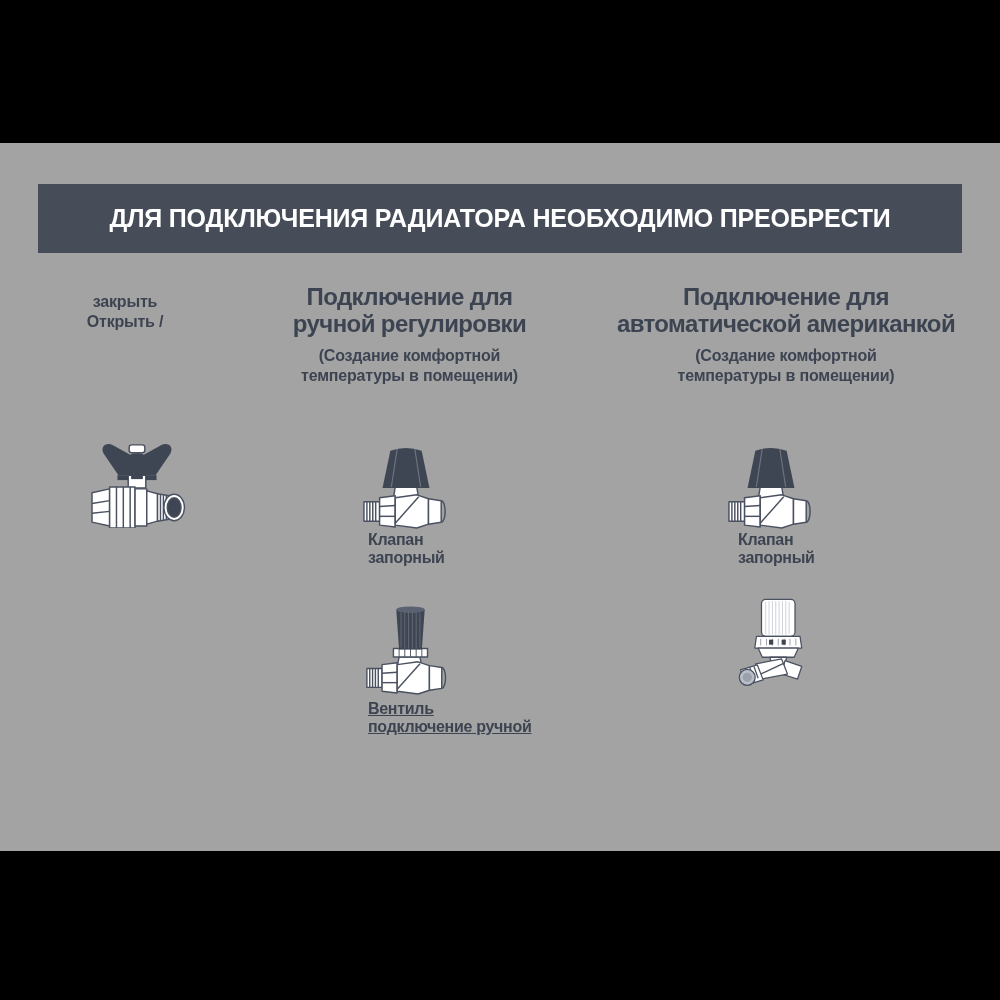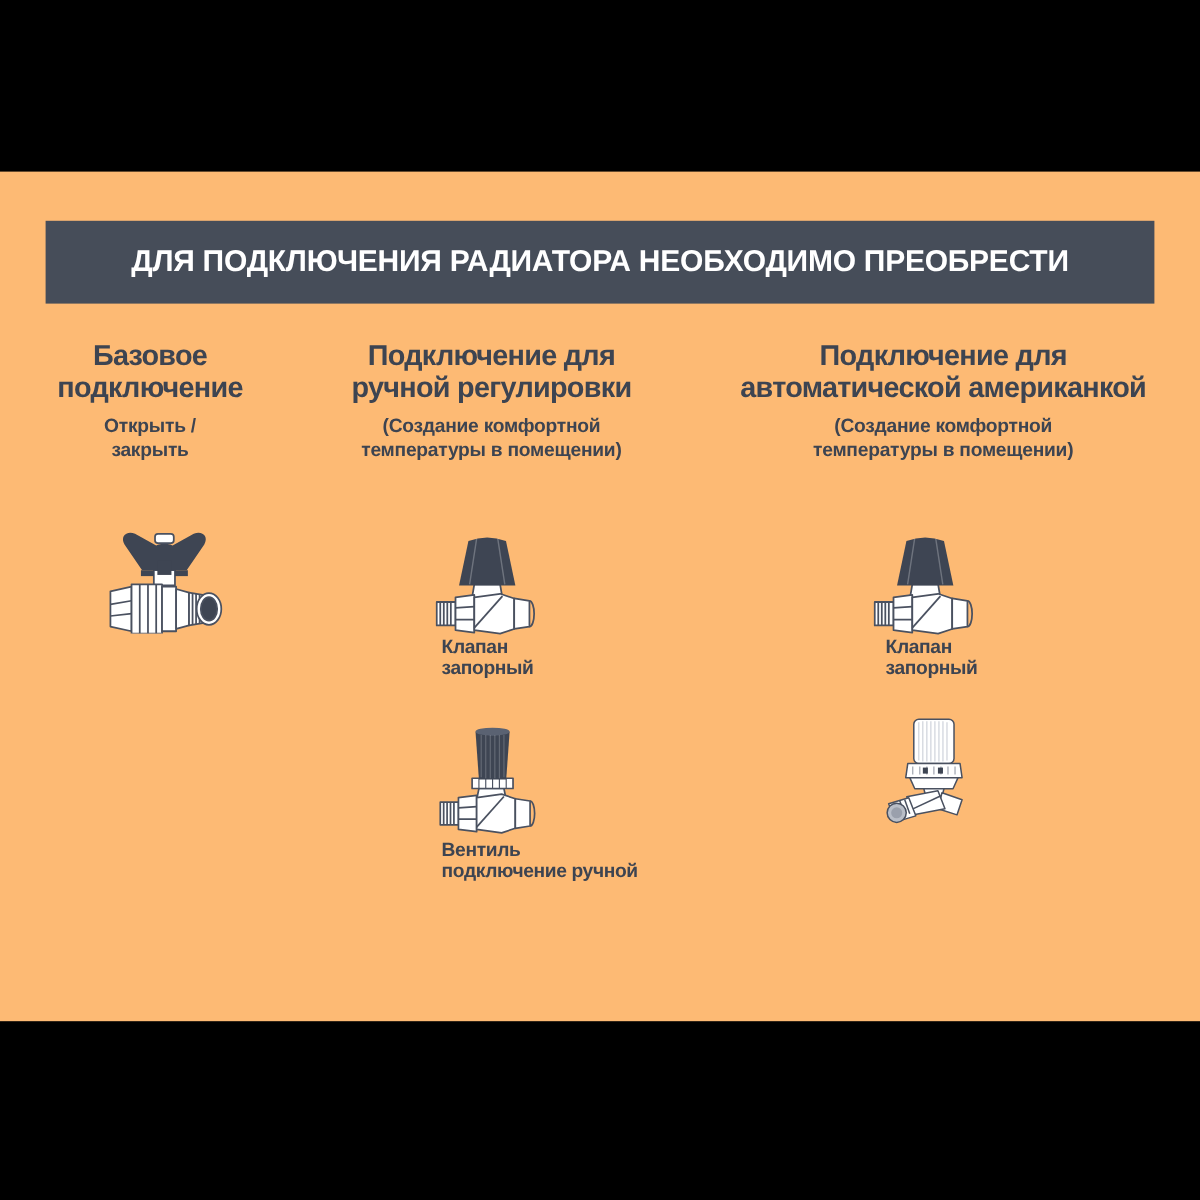--- a/index.html
+++ b/index.html
@@ -1,20 +1,20 @@
 <!DOCTYPE html>
 <html><head>
 <meta charset="utf-8">
 <style>
   html, body { margin: 0; padding: 0; background: #000; }
   .canvas {
     position: relative;
     width: 1000px;
     height: 1000px;
-    background: #fdba74;
+    background: #a3a3a3;
     overflow: hidden;
     font-family: "Liberation Sans", sans-serif;
   }
   .letterbox { position: absolute; left: 0; width: 1000px; background: #000000; }
   .letterbox.top { top: 0; height: 143px; }
   .letterbox.bottom { top: 851px; height: 149px; }
 
   .banner {
     position: absolute;
     left: 38px; top: 184px;
@@ -45,27 +45,23 @@
 <body>
 
 <div class="canvas">
 
   <div class="letterbox top"></div>
   <div class="letterbox bottom"></div>
 
   <div class="banner">ДЛЯ ПОДКЛЮЧЕНИЯ РАДИАТОРА НЕОБХОДИМО ПРЕОБРЕСТИ</div>
 
   <div class="col-head" id="head-1">
-    <div class="title">
-      <div>Базовое</div>
-      <div>подключение</div>
-    </div>
     <div class="subtitle">
+      <div>закрыть</div>
       <div>Открыть /</div>
-      <div>закрыть</div>
     </div>
   </div>
 
   <div class="col-head" id="head-2">
     <div class="title">
       <div>Подключение для</div>
       <div>ручной регулировки</div>
     </div>
     <div class="subtitle">
       <div>(Создание комфортной</div>
@@ -167,21 +163,21 @@
     <ellipse cx="48" cy="8" rx="15" ry="3.5" fill="#5a6272"></ellipse>
     <g stroke="rgba(255,255,255,0.2)" stroke-width="1">
       <line x1="38" y1="11" x2="38" y2="48"></line>
       <line x1="42" y1="11" x2="42" y2="49"></line>
       <line x1="46" y1="11" x2="46" y2="49"></line>
       <line x1="50" y1="11" x2="50" y2="49"></line>
       <line x1="54" y1="11" x2="54" y2="49"></line>
       <line x1="58" y1="11" x2="58" y2="48"></line>
     </g>
   </svg>
-  <div class="product-label" style="left:368px; top:700px;">
+  <div class="product-label" style="left:368px; top:700px;text-decoration:underline;">
     <div>Вентиль</div>
     <div>подключение ручной</div>
   </div>
 
   <svg class="product-icon" style="left:727px; top:443px;" width="88" height="88" viewBox="0 0 90 90">
     <g stroke="#4a5160" stroke-width="1.5" fill="#ffffff" stroke-linejoin="round">
       <polygon points="34,45 56,45 58,57 32,57"></polygon>
       <rect x="2" y="60" width="16" height="20"></rect>
       <line x1="5" y1="60" x2="5" y2="80"></line>
       <line x1="8" y1="60" x2="8" y2="80"></line>

